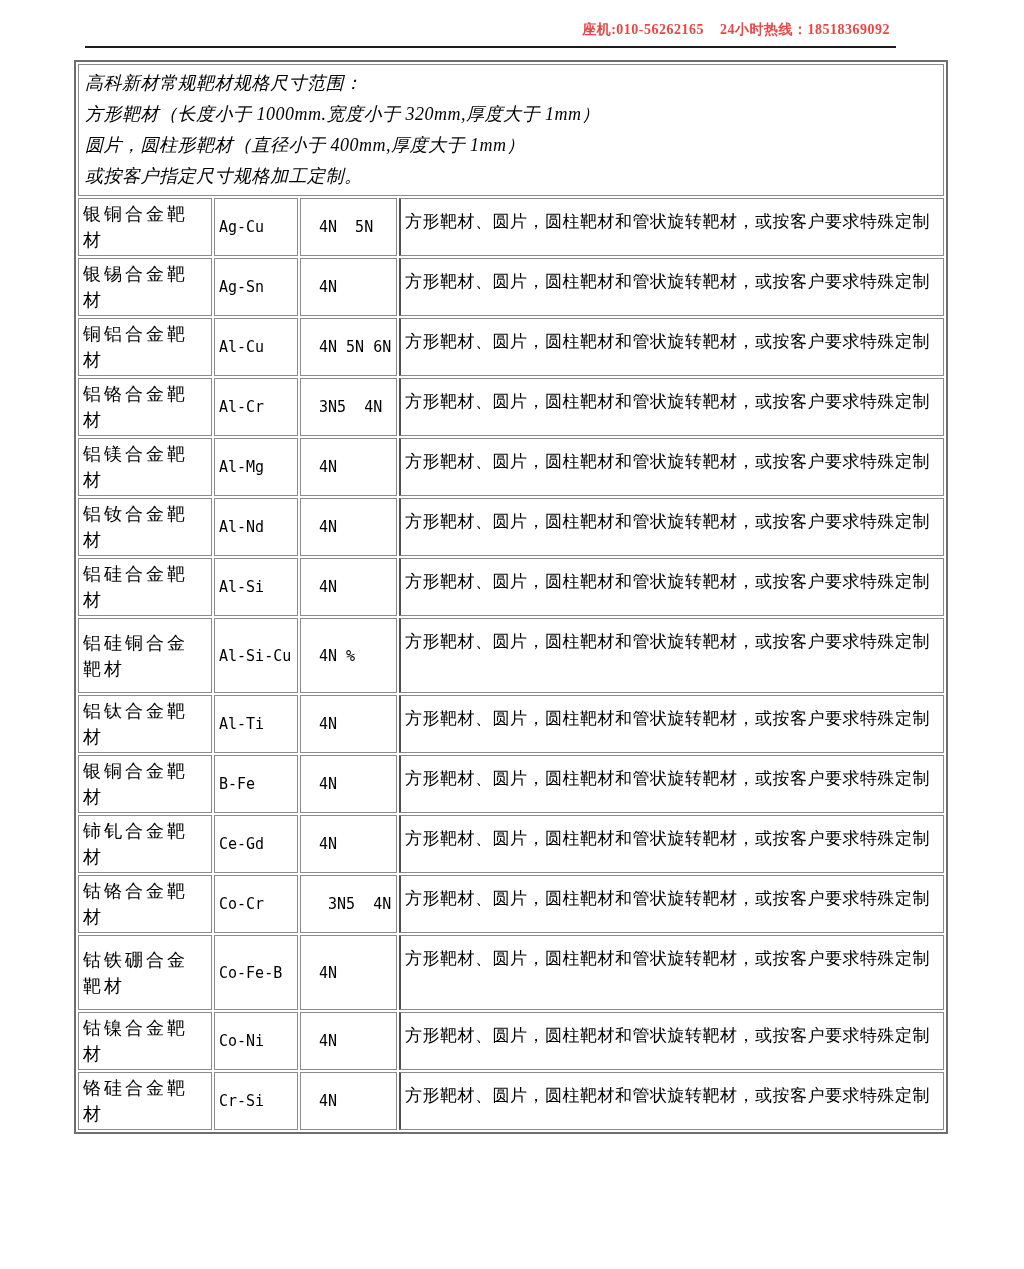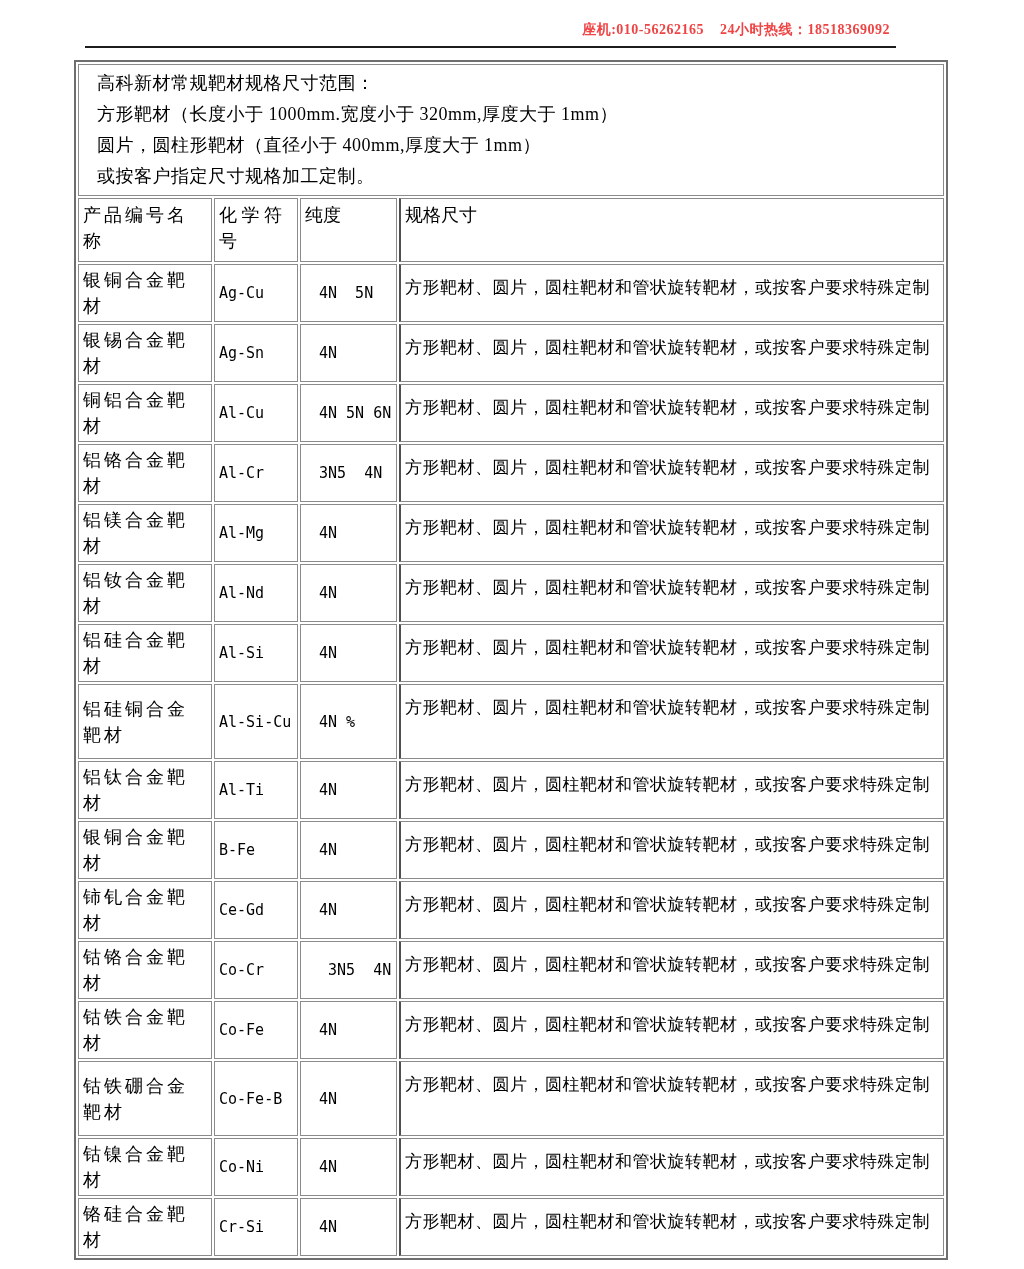--- a/index.html
+++ b/index.html
@@ -17,21 +17,21 @@
     margin:12px 0 0 74px;width:874px;table-layout:fixed;
     border-collapse:separate;border-spacing:2px;
     border:2px solid #6e6e6e;background:#ffffff;
   }
   td,th{border:1px solid #8b8b8b;background:#fff;overflow:hidden;}
   th{
     font-weight:normal;text-align:left;vertical-align:top;
     font-size:18px;line-height:26px;padding:3px 4px;height:56px;
   }
   td{font-size:18px;padding:2px 4px;height:29px;vertical-align:middle;}
-  td.intro{padding:3px 18px;font-size:18px;line-height:31px;letter-spacing:.5px;height:auto;}
+  td.intro{padding:3px 6px;font-size:18px;line-height:31px;letter-spacing:.5px;height:auto;font-style:italic;}
   .c-name{letter-spacing:3px;line-height:26px;}
   td.b-sym,td.b-pur{
     font-family:"DejaVu Sans Mono","Liberation Mono",monospace;
     font-size:15px;white-space:pre;
   }
   td.b-pur{padding:2px 18px;}
   .c-spec{border-left:2px solid #4f4f4f;}
   td.c-spec{
     font-size:17px;letter-spacing:.5px;vertical-align:top;
     padding-top:11px;white-space:nowrap;
@@ -52,26 +52,20 @@
       <col>
   </colgroup>
   <tbody id="doc-body">
     <tr>
       <td class="intro" colspan="4">
         <div>高科新材常规靶材规格尺寸范围：</div>
         <div>方形靶材（长度小于 1000mm.宽度小于 320mm,厚度大于 1mm）</div>
         <div>圆片，圆柱形靶材（直径小于 400mm,厚度大于 1mm）</div>
         <div>或按客户指定尺寸规格加工定制。</div>
       </td>
-    </tr>
-    <tr>
-      <th class="c-name">产品编号名称</th>
-      <th>化 学 符号</th>
-      <th>纯度</th>
-      <th class="c-spec">规格尺寸</th>
     </tr>
   <tr>
         <td class="c-name">银铜合金靶材</td>
         <td class="b-sym">Ag-Cu</td>
         <td class="b-pur">4N  5N</td>
         <td class="c-spec">方形靶材、圆片，圆柱靶材和管状旋转靶材，或按客户要求特殊定制</td>
       </tr>
       <tr>
         <td class="c-name">银锡合金靶材</td>
         <td class="b-sym">Ag-Sn</td>
@@ -131,26 +125,20 @@
         <td class="b-sym">Ce-Gd</td>
         <td class="b-pur">4N</td>
         <td class="c-spec">方形靶材、圆片，圆柱靶材和管状旋转靶材，或按客户要求特殊定制</td>
       </tr>
       <tr>
         <td class="c-name">钴铬合金靶材</td>
         <td class="b-sym">Co-Cr</td>
         <td class="b-pur"> 3N5  4N</td>
         <td class="c-spec">方形靶材、圆片，圆柱靶材和管状旋转靶材，或按客户要求特殊定制</td>
       </tr>
-      <tr>
-        <td class="c-name">钴铁合金靶材</td>
-        <td class="b-sym">Co-Fe</td>
-        <td class="b-pur">4N</td>
-        <td class="c-spec">方形靶材、圆片，圆柱靶材和管状旋转靶材，或按客户要求特殊定制</td>
-      </tr>
       <tr class="tall">
         <td class="c-name">钴铁硼合金靶材</td>
         <td class="b-sym">Co-Fe-B</td>
         <td class="b-pur">4N</td>
         <td class="c-spec">方形靶材、圆片，圆柱靶材和管状旋转靶材，或按客户要求特殊定制</td>
       </tr>
       <tr>
         <td class="c-name">钴镍合金靶材</td>
         <td class="b-sym">Co-Ni</td>
         <td class="b-pur">4N</td>

